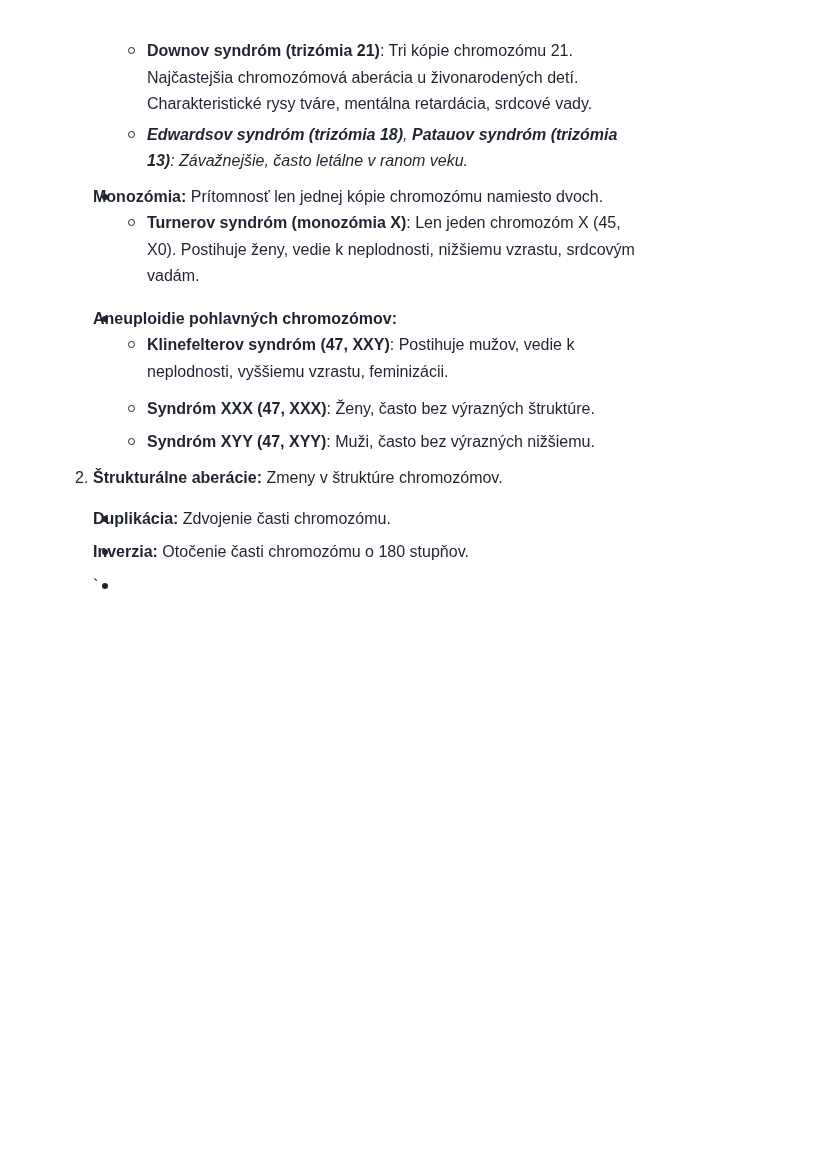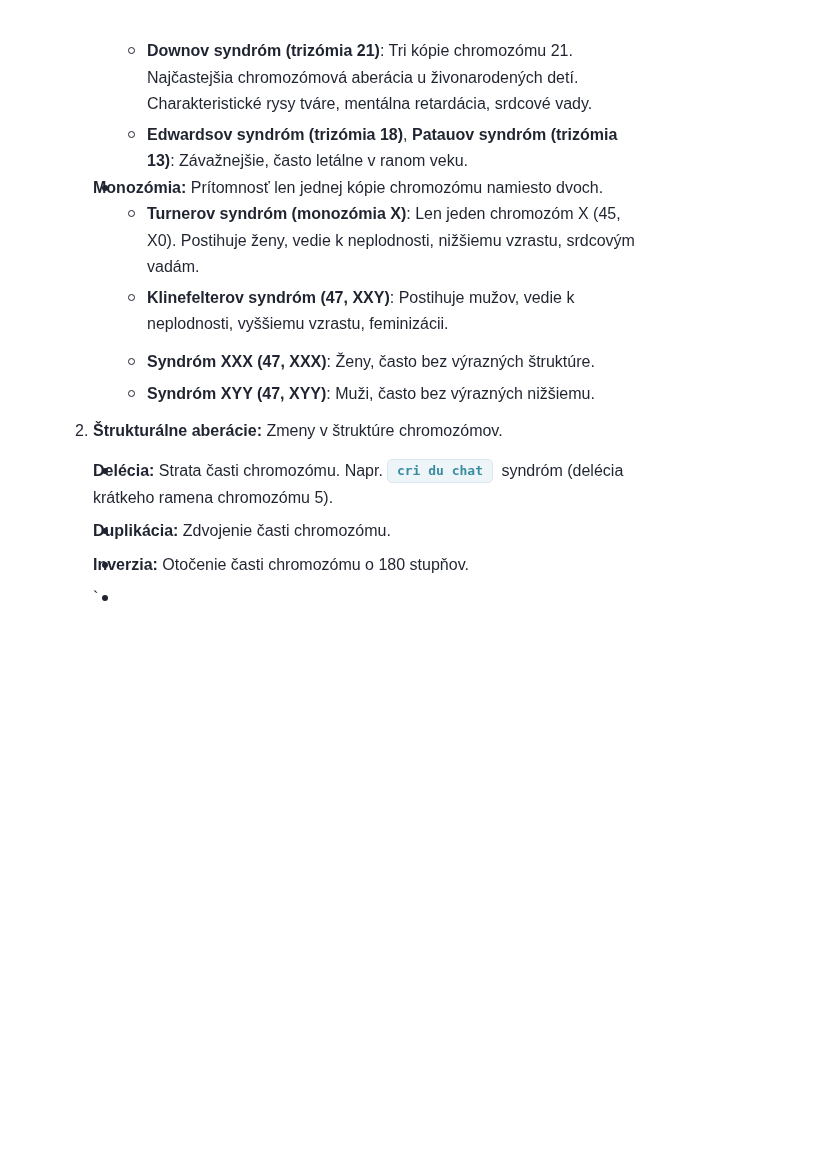--- a/index.html
+++ b/index.html
@@ -12,21 +12,21 @@
   .item b{font-weight:700;}
   .lv0{padding-left:93px;width:690px;}
   .lv1{padding-left:93px;width:672px;}
   .lv2{padding-left:147px;width:647px;}
   .marker{position:absolute;display:block;}
   .disc{left:102px;top:10px;width:6px;height:6px;background:#1f2430;border-radius:50%;}
   .ring{left:128px;top:9px;width:5px;height:5px;border:1.6px solid #1f2430;border-radius:50%;background:#fff;}
   .num{left:75px;top:0;width:16px;font-size:16px;line-height:26.5px;color:#1f2430;}
   .m0{margin-bottom:0;}  .m4{margin-bottom:4px;}  .m6{margin-bottom:6px;}
   .m7{margin-bottom:7px;} .m10{margin-bottom:10px;} .m11{margin-bottom:11px;}
-  .m12{margin-bottom:4px;} .m13{margin-bottom:0;} .m14{margin-bottom:14px;}
+  .m12{margin-bottom:16px;} .m13{margin-bottom:9px;font-style:italic;} .m14{margin-bottom:14px;}
   .chip{
     display:inline-block;font-family:"DejaVu Sans Mono",monospace;font-weight:700;
     font-size:13px;line-height:15px;color:#3a8ca1;background:#edf5f8;
     border:1px solid #d9e8ee;border-radius:5px;padding:3px 9px 4px;margin:0 4px;
     vertical-align:1px;
   }
   #footer{
     position:absolute;top:1146px;left:686px;font-size:11.5px;letter-spacing:.3px;
     color:#b9c2cb;z-index:1;white-space:nowrap;
   }
@@ -55,20 +55,24 @@
     <div class="item lv1 m0">
       <span class="marker disc"></span>
       <span><b>Monozómia:</b><span> Prítomnosť len jednej kópie chromozómu namiesto dvoch.</span></span>
     </div>
 
     <div class="item lv2 m12">
       <span class="marker ring"></span>
       <span><b>Turnerov syndróm (monozómia X)</b><span>: Len jeden chromozóm X (45, X0). Postihuje ženy, vedie k neplodnosti, nižšiemu vzrastu, srdcovým vadám.</span></span>
     </div>
 
+    <div class="item lv1 m0">
+      <span class="marker disc"></span>
+      <span><b>Aneuploidie pohlavných chromozómov:</b><span></span></span>
+    </div>
 
     <div class="item lv2 m11">
       <span class="marker ring"></span>
       <span><b>Klinefelterov syndróm (47, XXY)</b><span>: Postihuje mužov, vedie k neplodnosti, vyššiemu vzrastu, feminizácii.</span></span>
     </div>
 
     <div class="item lv2 m6">
       <span class="marker ring"></span>
       <span><b>Syndróm XXX (47, XXX)</b><span>: Ženy, často bez výrazných štruktúre.</span></span>
     </div>
@@ -76,24 +80,20 @@
     <div class="item lv2 m10">
       <span class="marker ring"></span>
       <span><b>Syndróm XYY (47, XYY)</b><span>: Muži, často bez výrazných nižšiemu.</span></span>
     </div>
 
     <div class="item lv0 m14">
       <span class="marker num">2.</span>
       <span><b>Štrukturálne aberácie:</b><span> Zmeny v štruktúre chromozómov.</span></span>
     </div>
 
-    <div class="item lv1 m7">
-      <span class="marker disc"></span>
-      <span><b>Delécia:</b><span> Strata časti chromozómu. Napr.</span><code class="chip">cri du chat</code><span> syndróm (delécia krátkeho ramena chromozómu 5).</span></span>
-    </div>
 
     <div class="item lv1 m7">
       <span class="marker disc"></span>
       <span><b>Duplikácia:</b><span> Zdvojenie časti chromozómu.</span></span>
     </div>
 
     <div class="item lv1 m7">
       <span class="marker disc"></span>
       <span><b>Inverzia:</b><span> Otočenie časti chromozómu o 180 stupňov.</span></span>
     </div>

